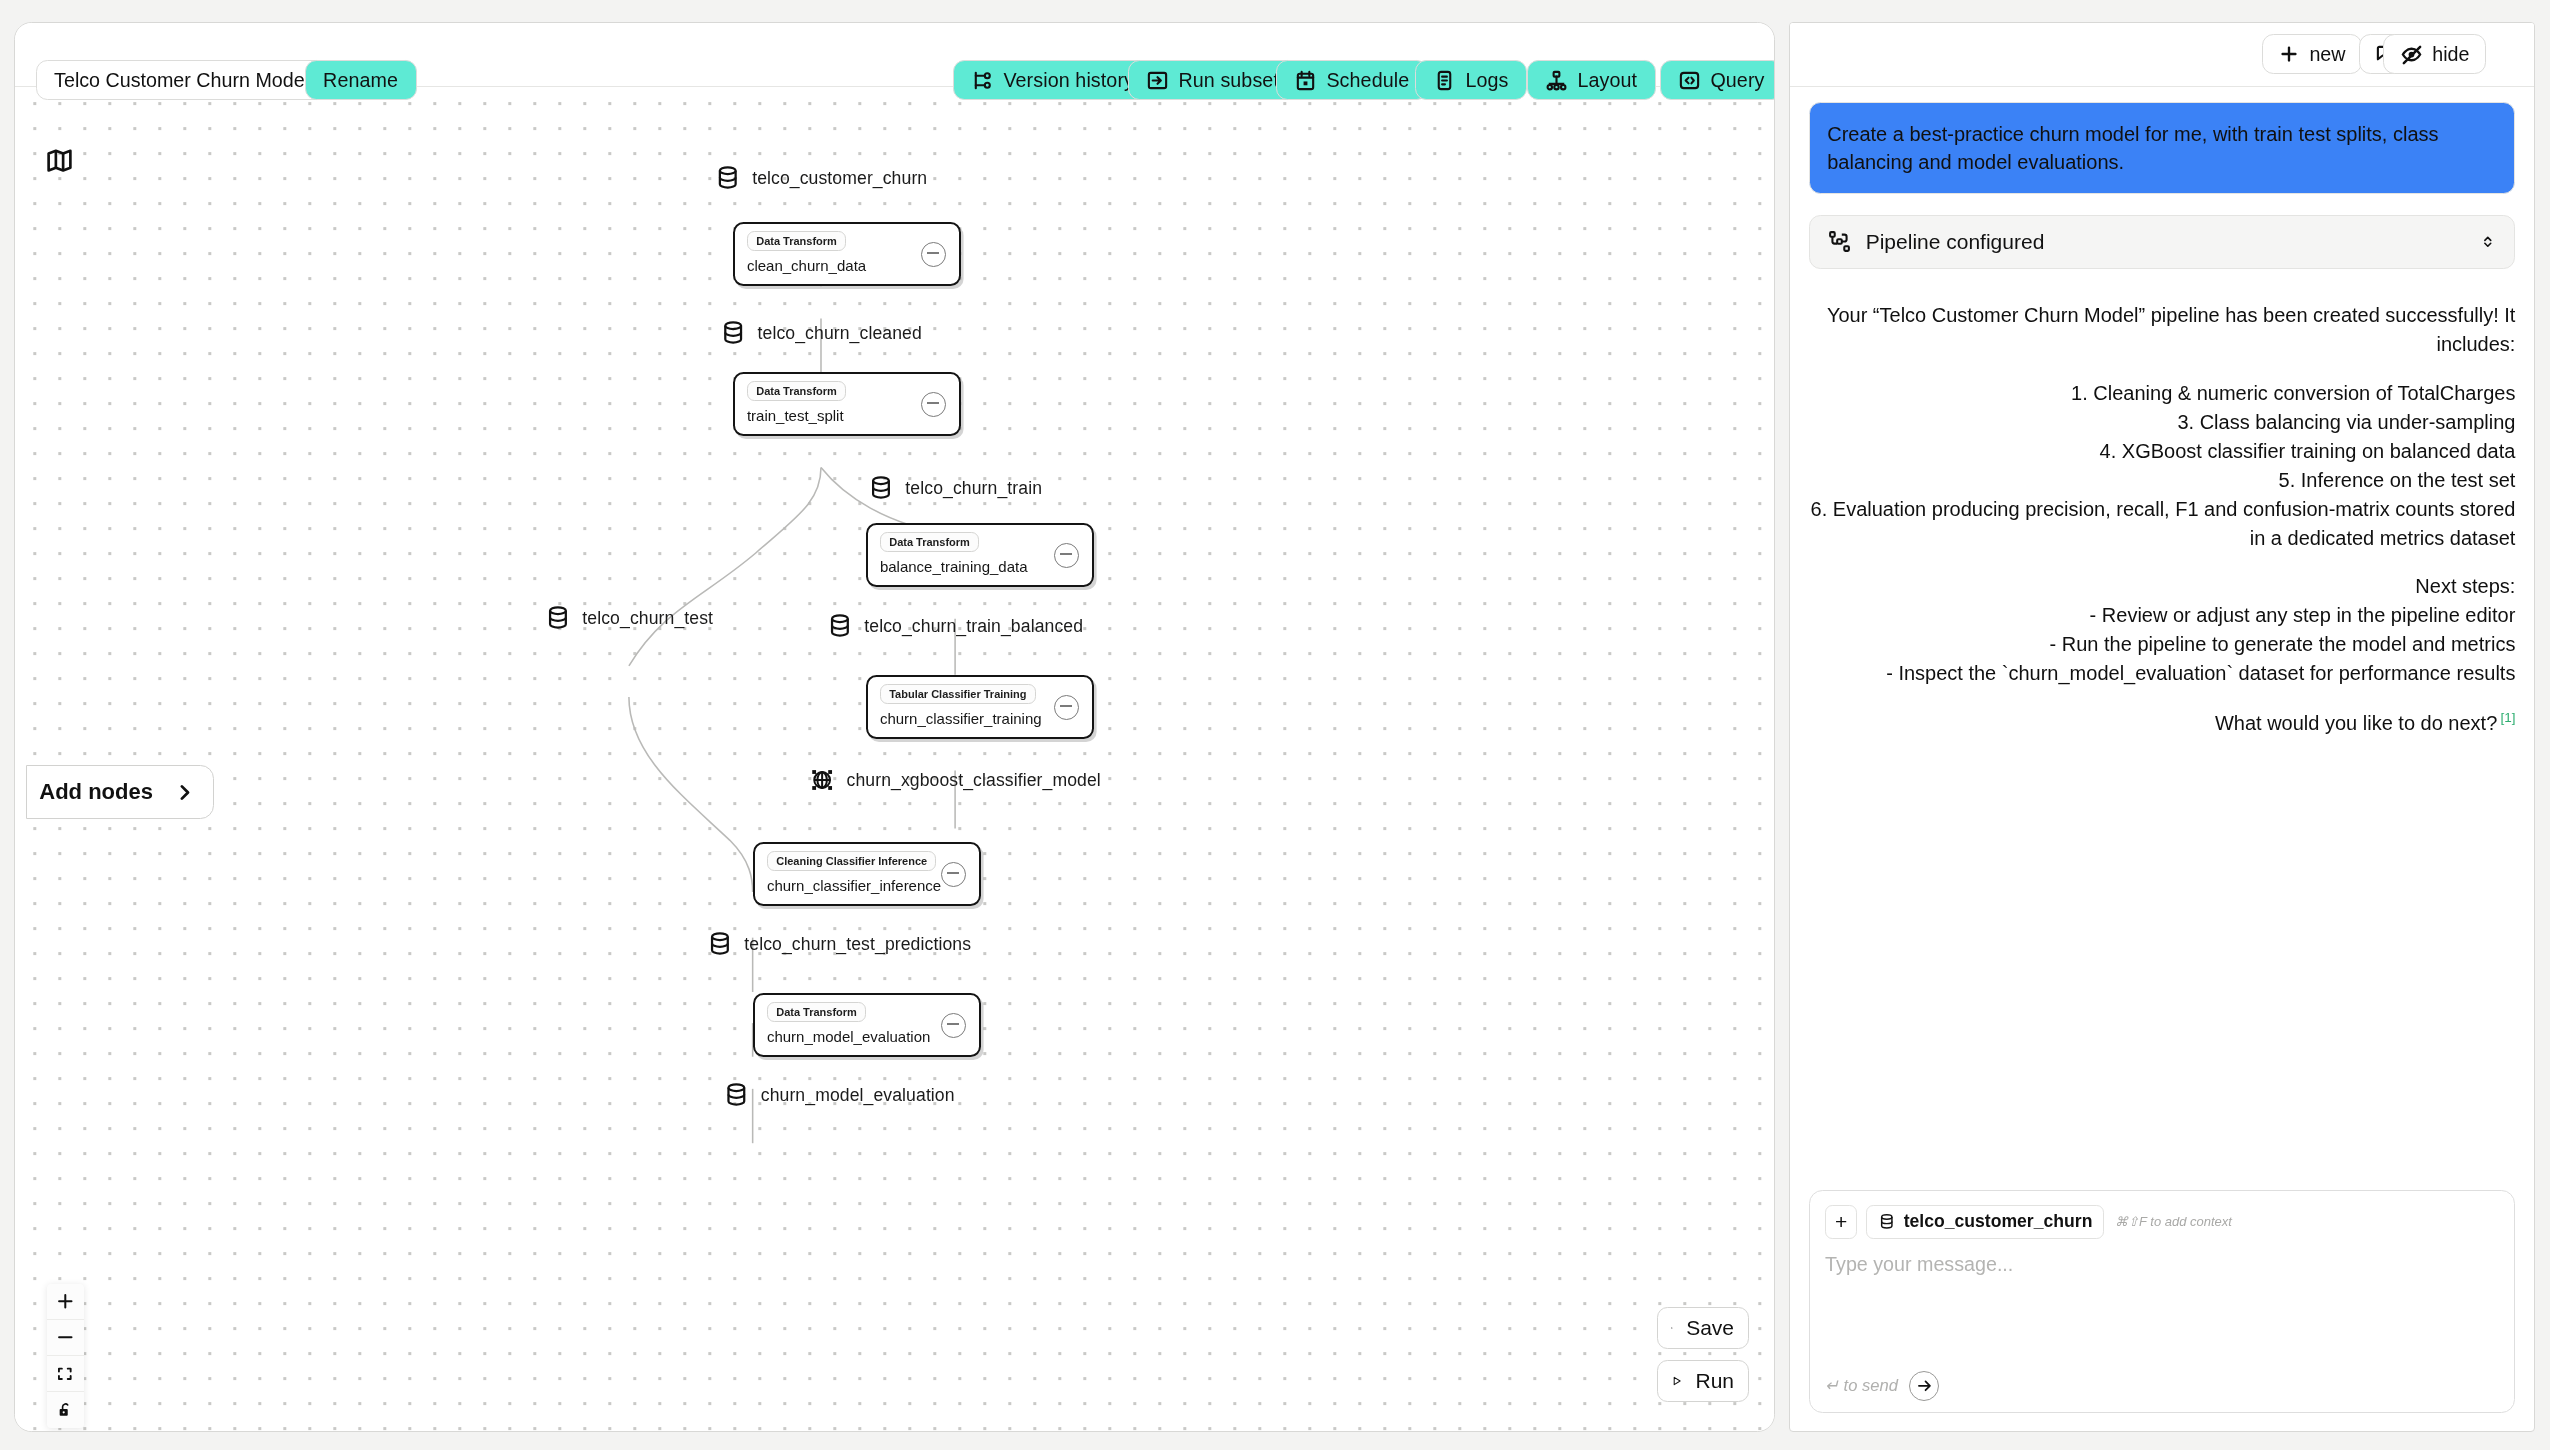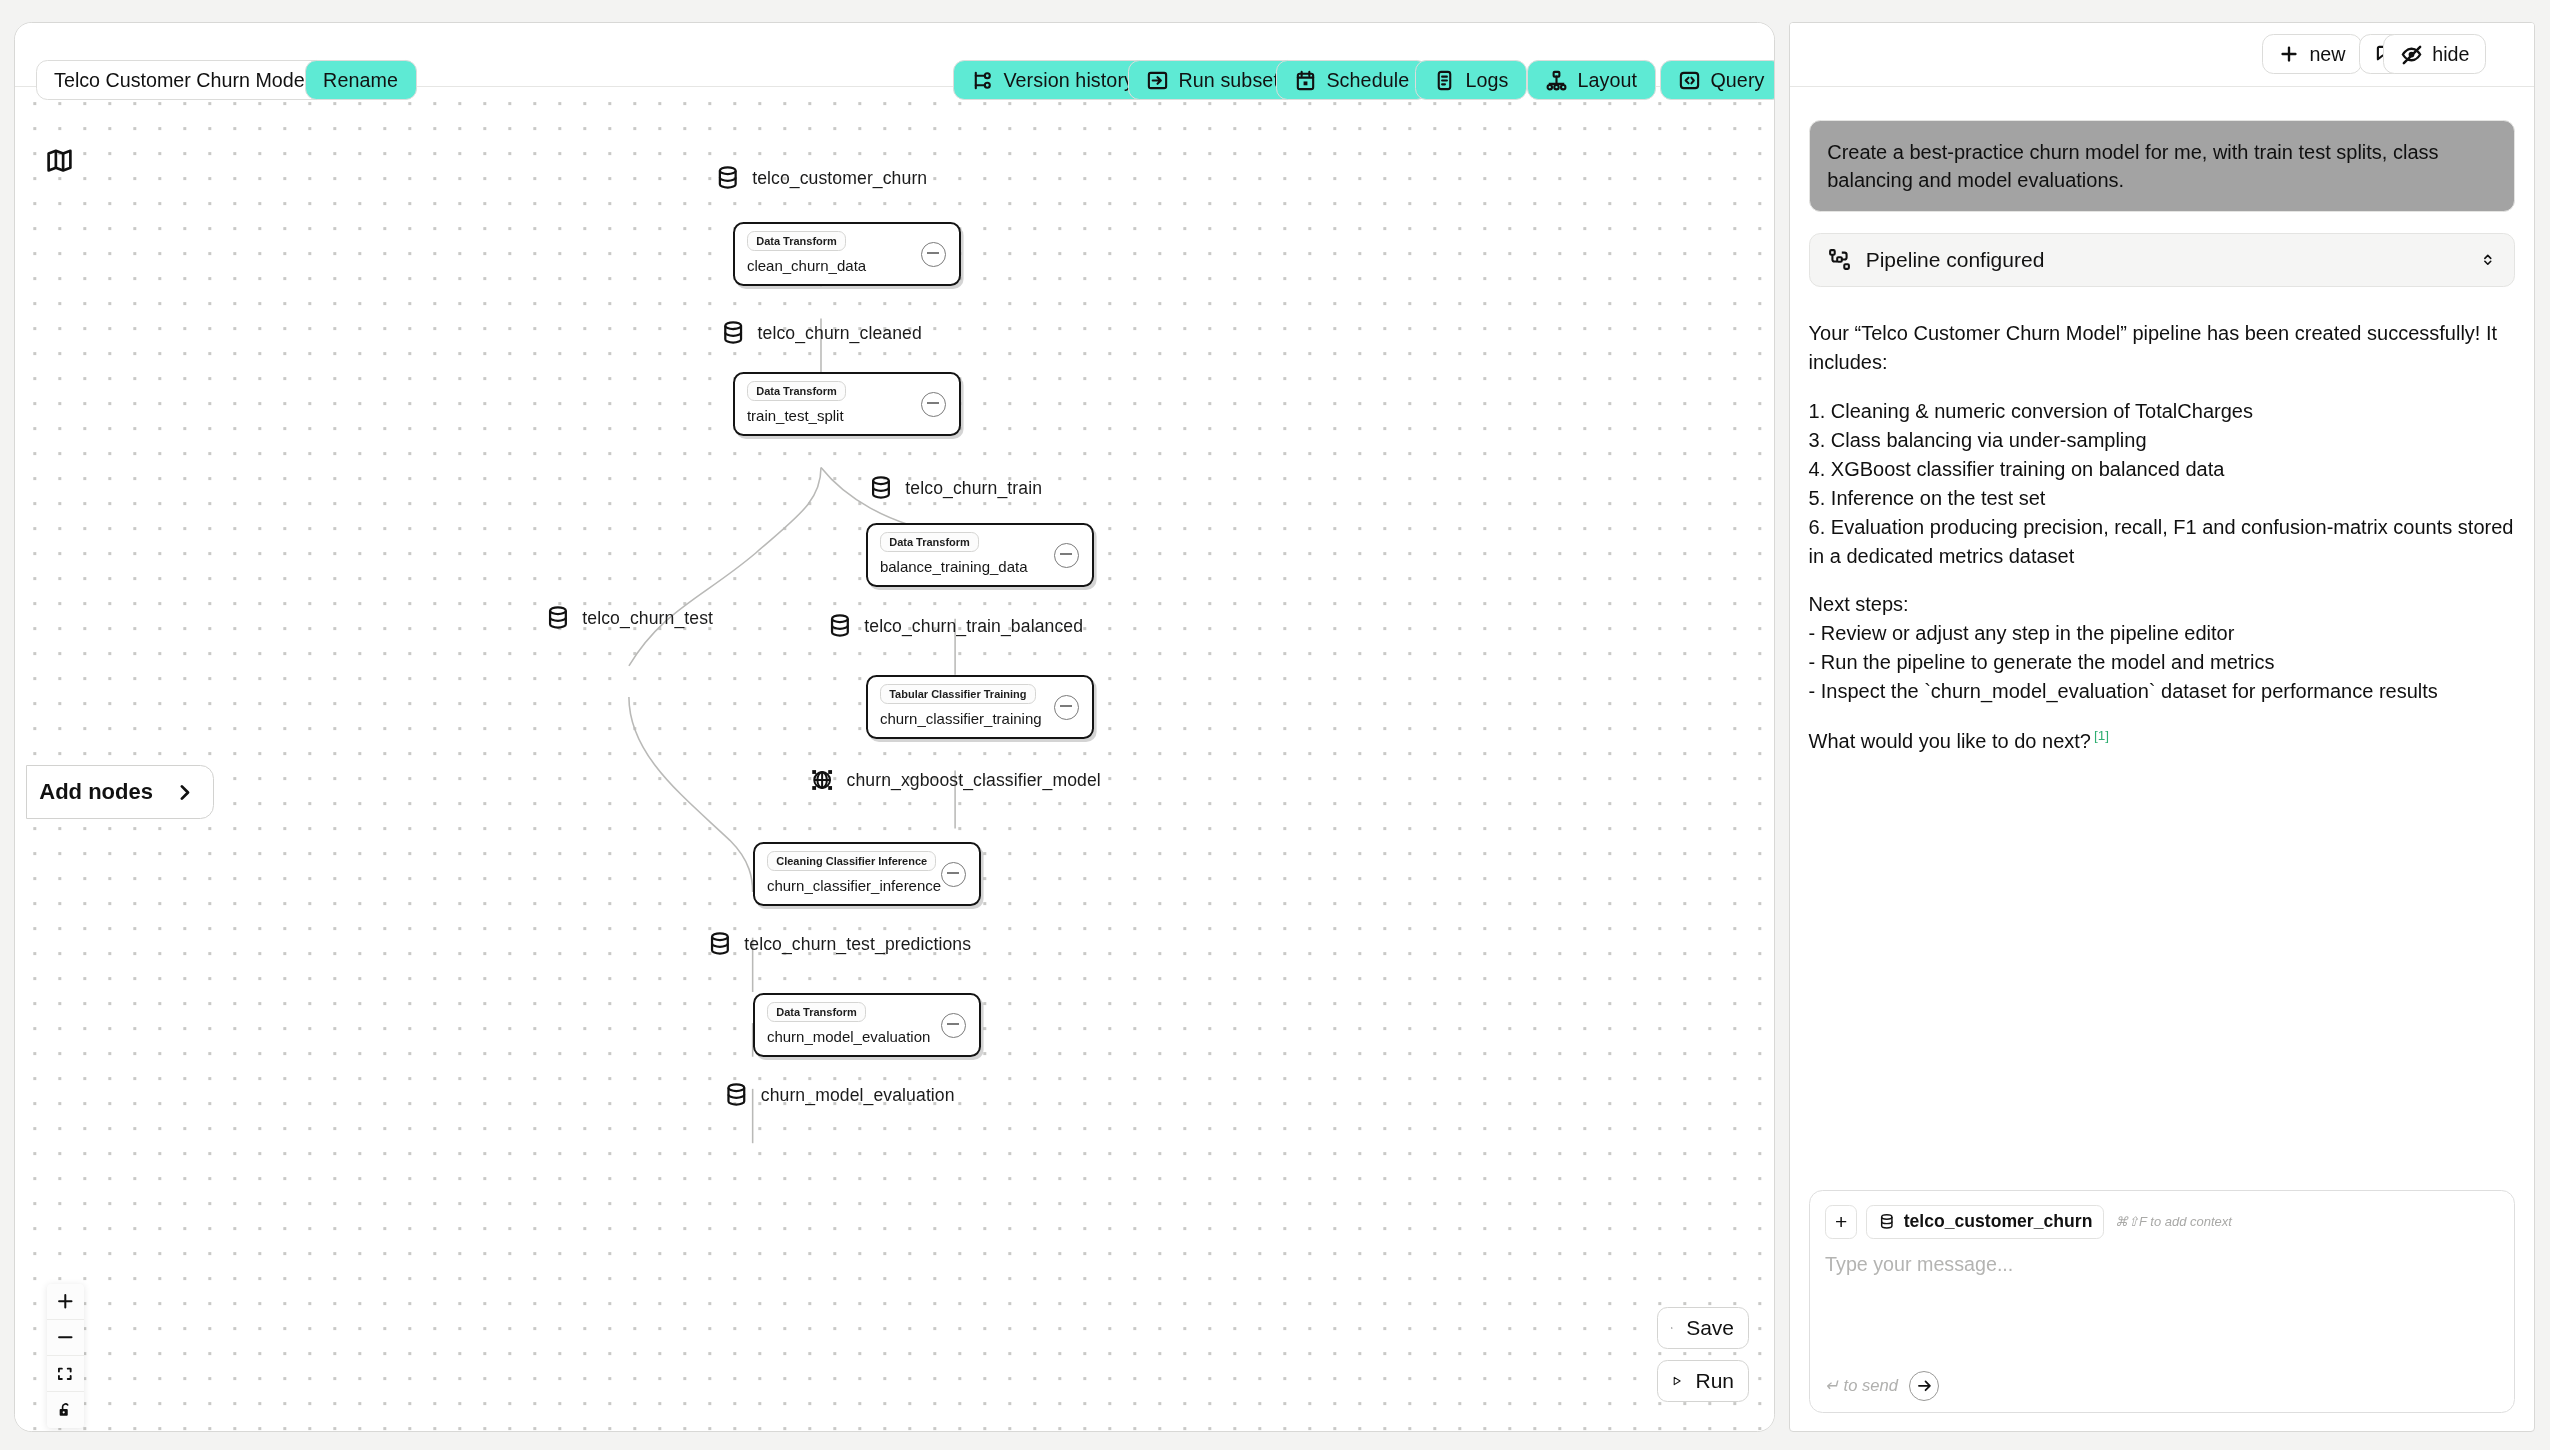--- a/index.html
+++ b/index.html
@@ -137,32 +137,32 @@
   .ch-btn {
     position: absolute; top: 11.4px; display: flex; align-items: center; gap: 9.3px;
     height: 40px; padding: 0 15.5px;
     border: 1.6px solid #dcdcda; border-radius: 11.4px; background: #fff;
     font-size: 19.7px; color: #111; cursor: pointer;
   }
   #btn-new { right: 172px; } #btn-chats { right: 63px; } #btn-hide { right: -47px; }
 
   #chat-body { position: absolute; left: 0; top: 66px; right: 0; bottom: 171px; padding: 0 18.6px; }
   #user-msg {
-    margin-top: 31px; background: #a3a3a3; border: 1.6px solid #e4e4e2;
+    margin-top: 13px; background: #3b82f6; border: 1.6px solid #e4e4e2;
     border-radius: 11.4px; padding: 16.6px 17.6px;
     font-size: 20px; line-height: 1.42; color: #101010;
   }
   #status-card {
     margin-top: 21px; background: #f5f5f4; border: 1.6px solid #e4e4e2;
     border-radius: 11.4px; height: 54px;
     display: flex; align-items: center; padding: 0 17.6px; gap: 13.5px; cursor: pointer;
   }
   #status-card .s-lbl { font-size: 21px; color: #121212; flex: 1; }
   #assistant-msg { margin-top: 32px; font-size: 20px; line-height: 1.45; color: #101010; }
-  #assistant-msg p { margin: 0 0 19.7px 0; }
+  #assistant-msg p { margin: 0 0 19.7px 0; text-align: right; }
   #assistant-msg .tight { margin: 0; }
   .sup { color: #2fae71; font-size: 13.5px; vertical-align: super; margin-left: 3.1px; }
 
   #chat-input-wrap { position: absolute; left: 18.6px; right: 18.6px; bottom: 17.6px; }
   #chat-input {
     border: 1.6px solid #dedede; border-radius: 13.5px; background: #fff;
     padding: 13.5px 15.5px 12.4px 15.5px; height: 223px; position: relative;
   }
   #ctx-row { display: flex; align-items: center; gap: 9.3px; }
   #ctx-plus {

